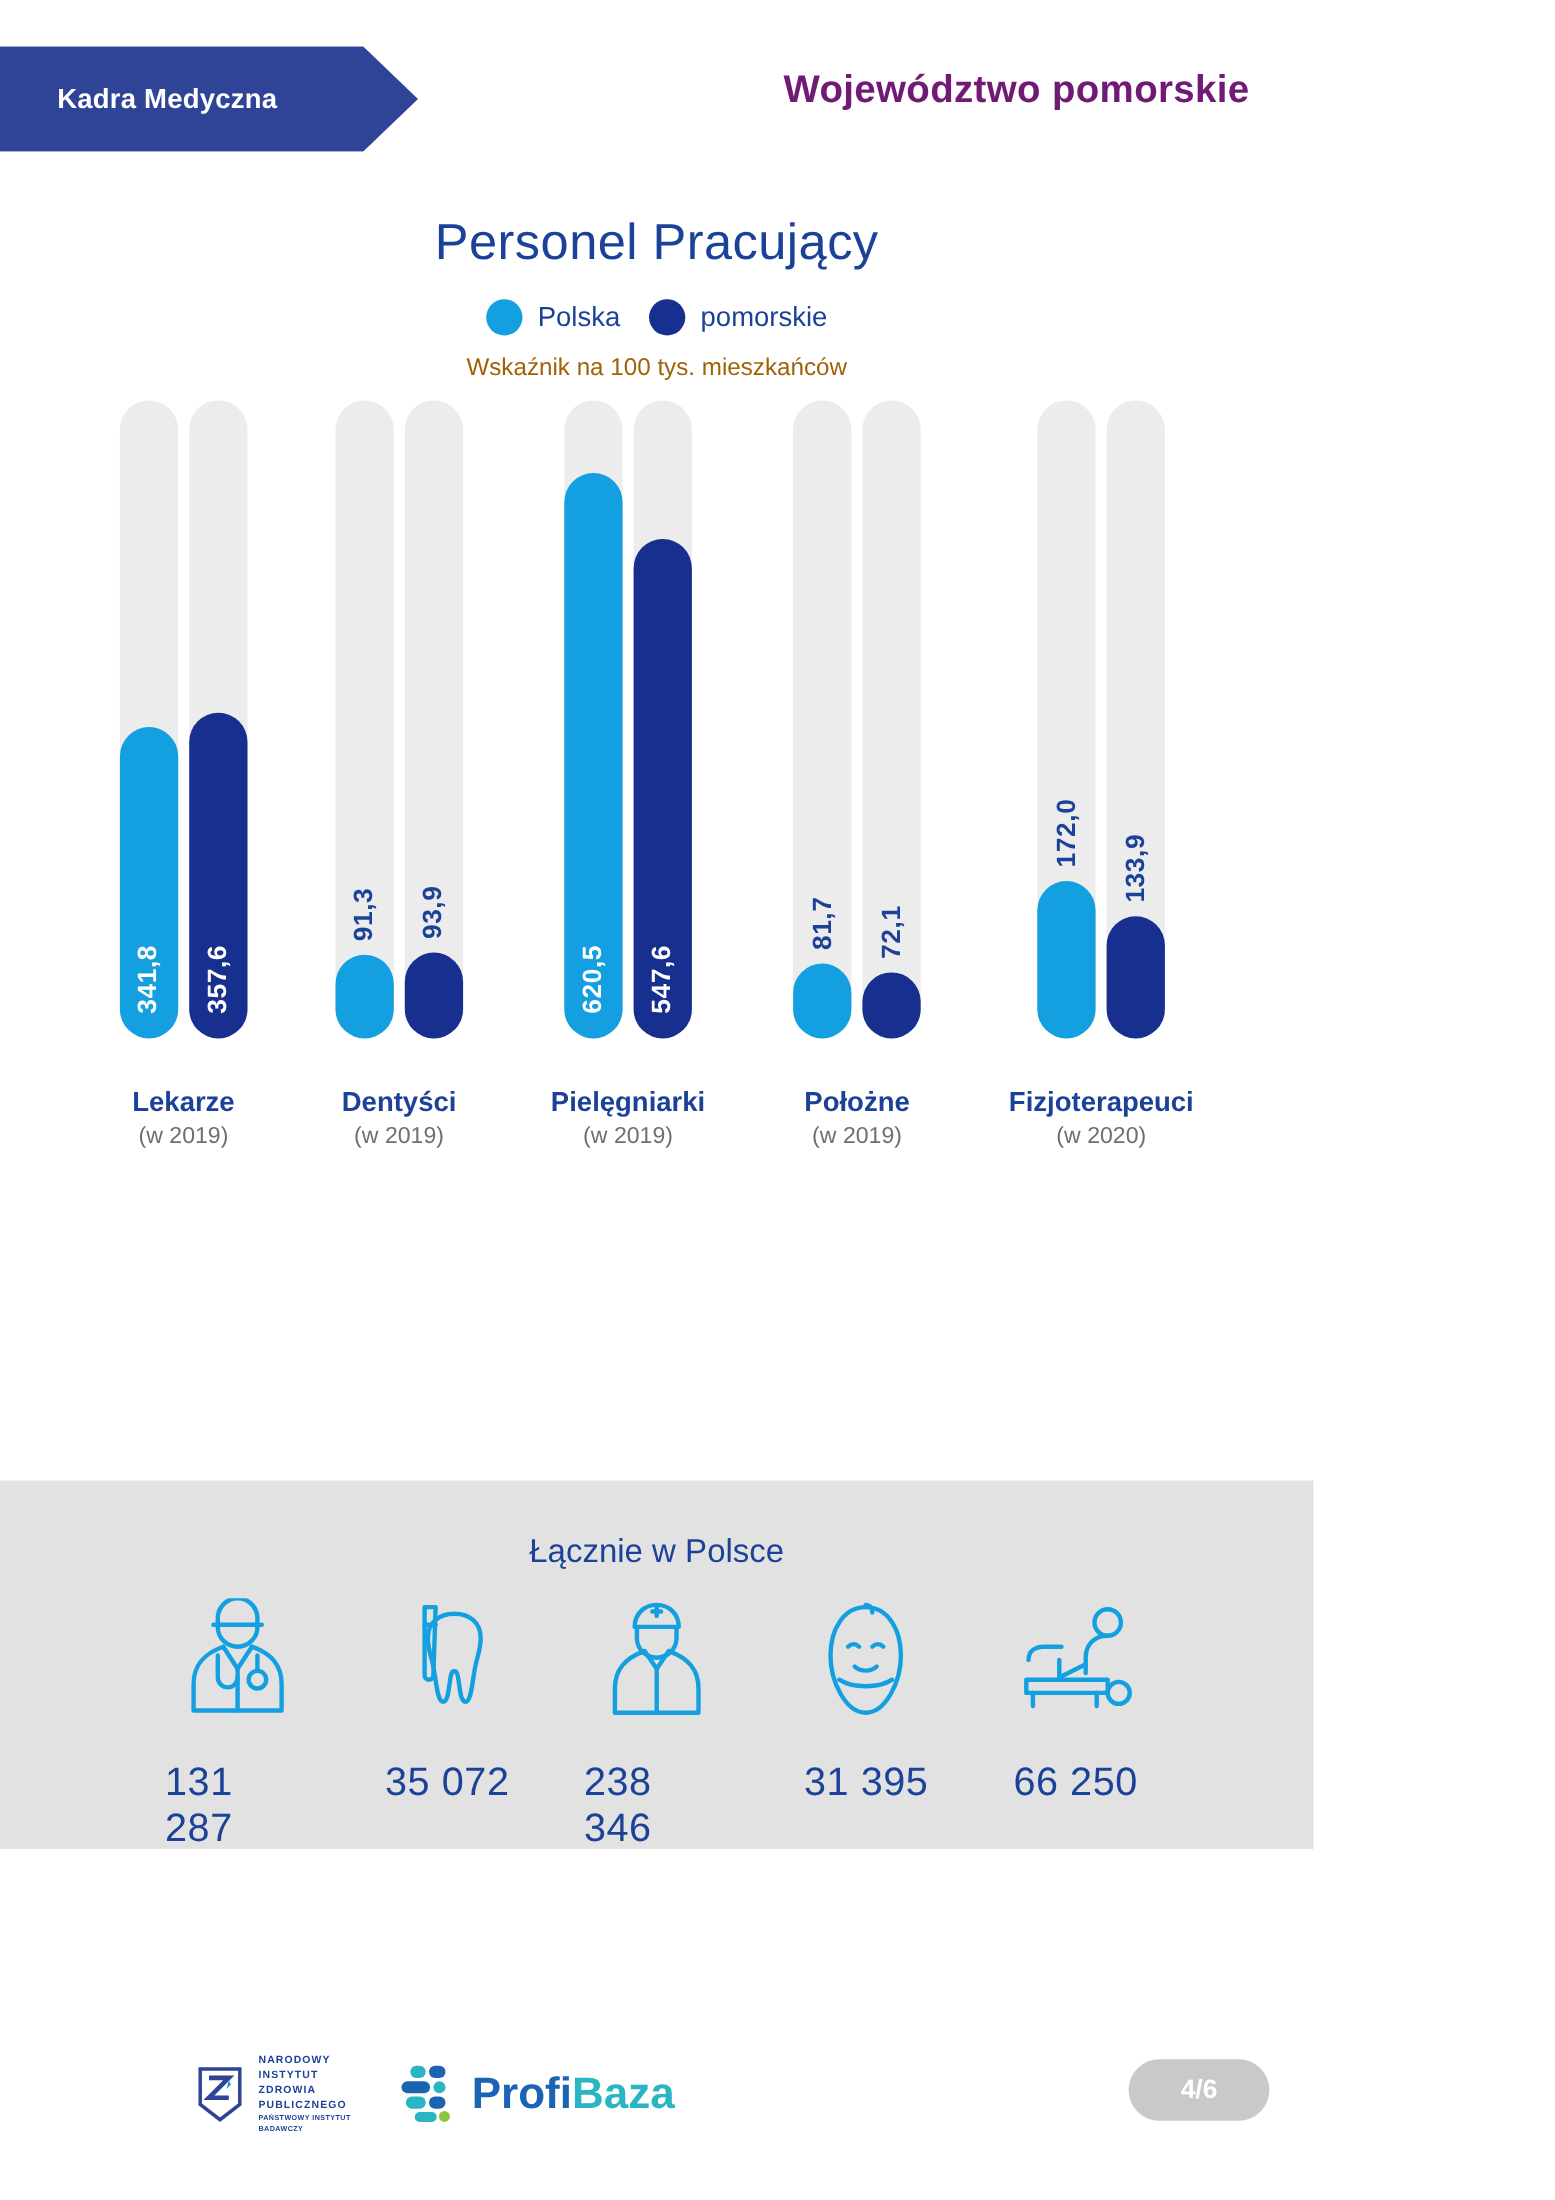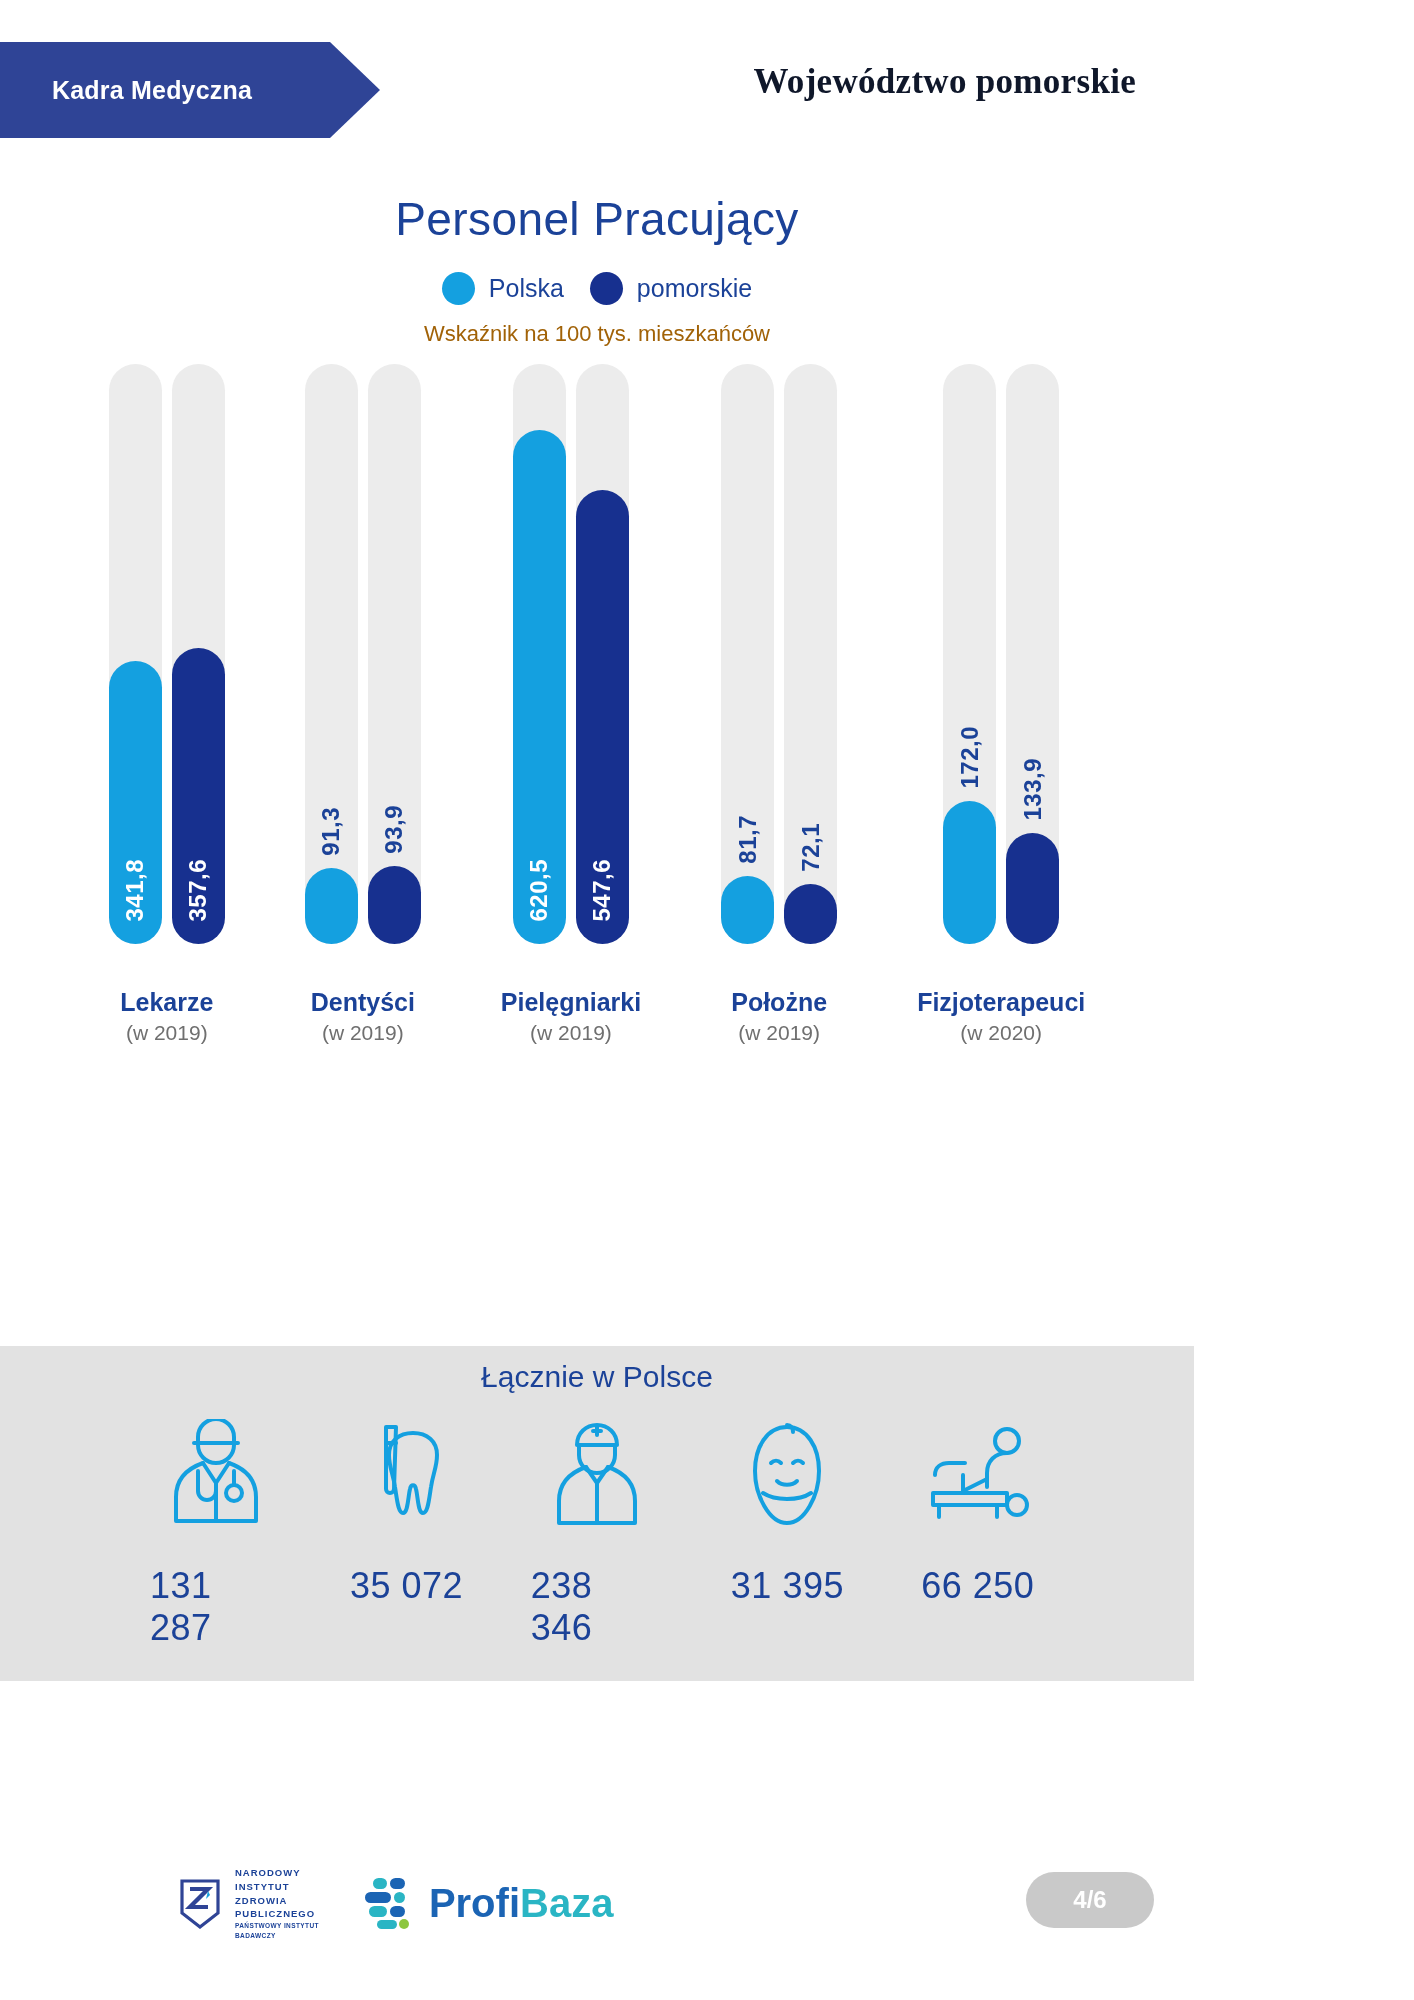--- a/index.html
+++ b/index.html
@@ -20,23 +20,22 @@
     display: flex; align-items: center;
     border-top-right-radius: 6px;
     clip-path: polygon(0 0, 330px 0, 380px 50%, 330px 100%, 0 100%);
   }
   .ribbon-label {
     color: #fff; font-size: 25px; font-weight: bold;
     letter-spacing: .2px; padding-left: 52px;
   }
   .region-title {
     position: absolute; right: 58px; top: 62px;
-    color: #0f172a; font-size: 35px; font-weight: bold;
+    color: #701a75; font-size: 35px; font-weight: bold;
     letter-spacing: .3px;
-    font-family: Liberation Serif, serif;
   }
 
   
   .chart-title {
     text-align: center; margin-top: 32px;
     color: #1b4298; font-size: 46px; font-weight: 400;
     letter-spacing: .4px;
   }
   .legend {
     margin-top: 26px; display: flex; justify-content: center;
@@ -91,21 +90,21 @@
     color: #6f6f6f; font-size: 21px;
   }
 
   
   .totals {
     position: absolute; left: 0; right: 0;
     top: 1346px; height: 335px;
     background: #e2e2e2;
   }
   .totals-title {
-    text-align: center; padding-top: 14px;
+    text-align: center; padding-top: 48px;
     color: #1b4298; font-size: 30px;
   }
   .totals-row {
     margin-top: 20px; display: flex; justify-content: center;
     gap: 58px; padding: 0 150px;
   }
   .total-cell {
     width: 160px; display: flex; flex-direction: column;
     align-items: center;
   }

